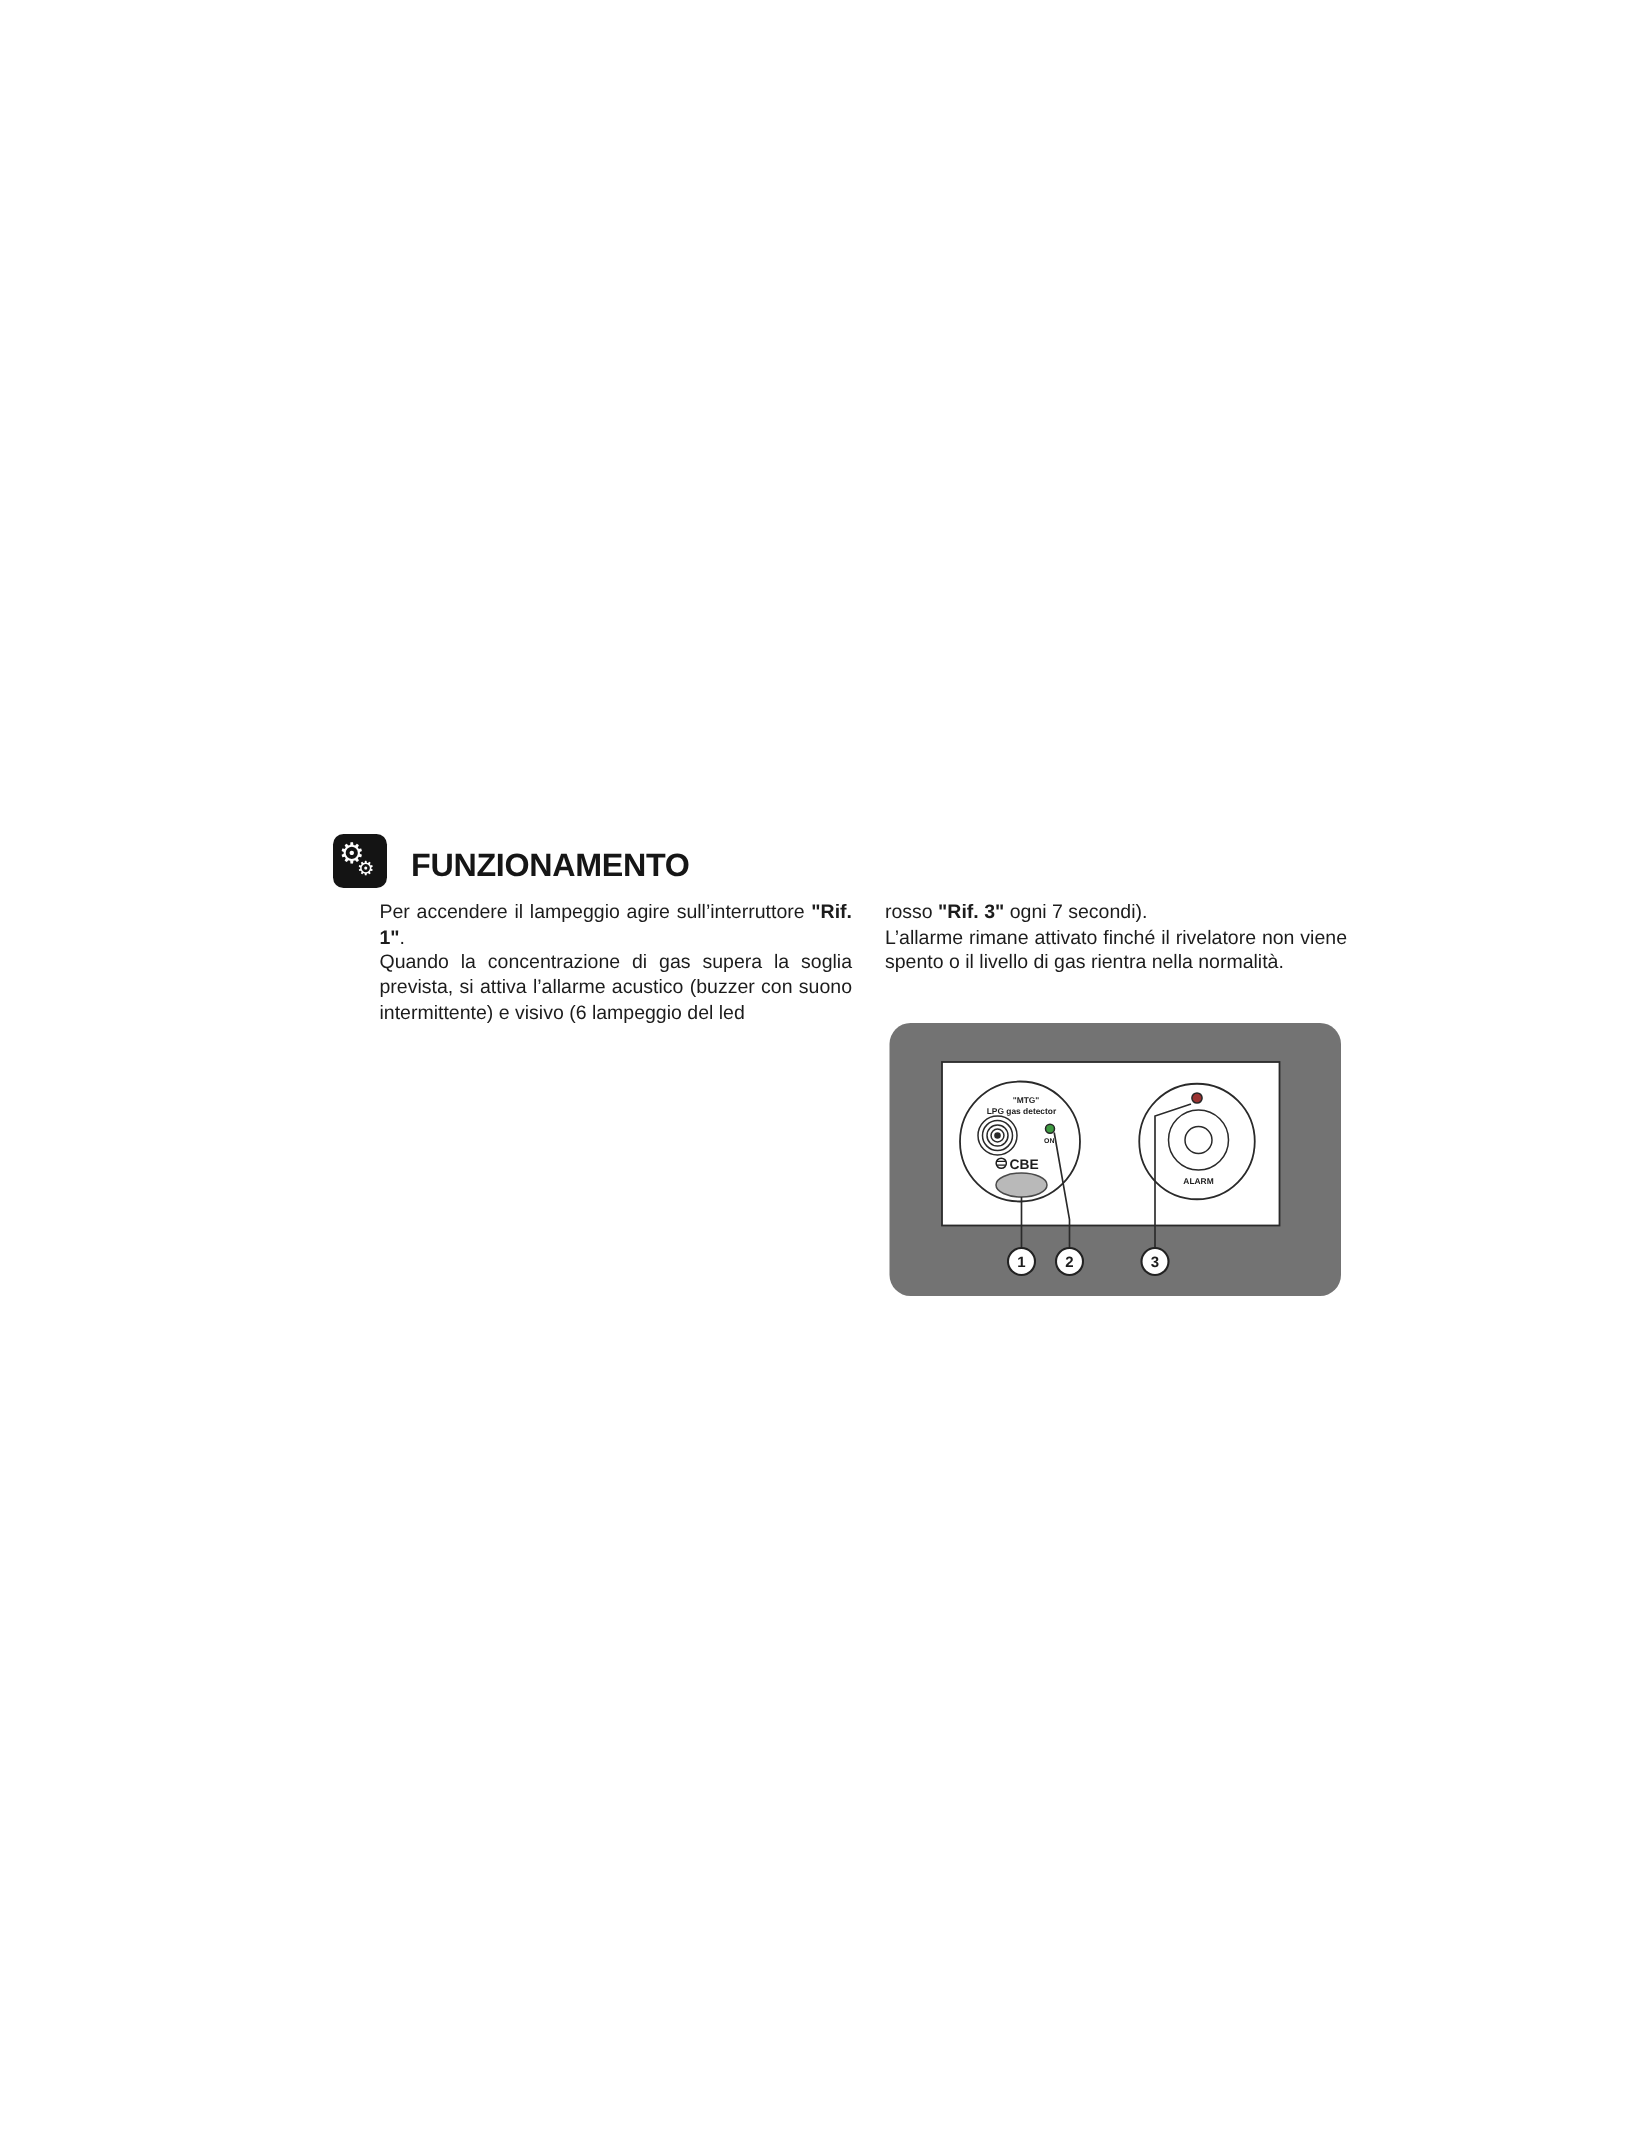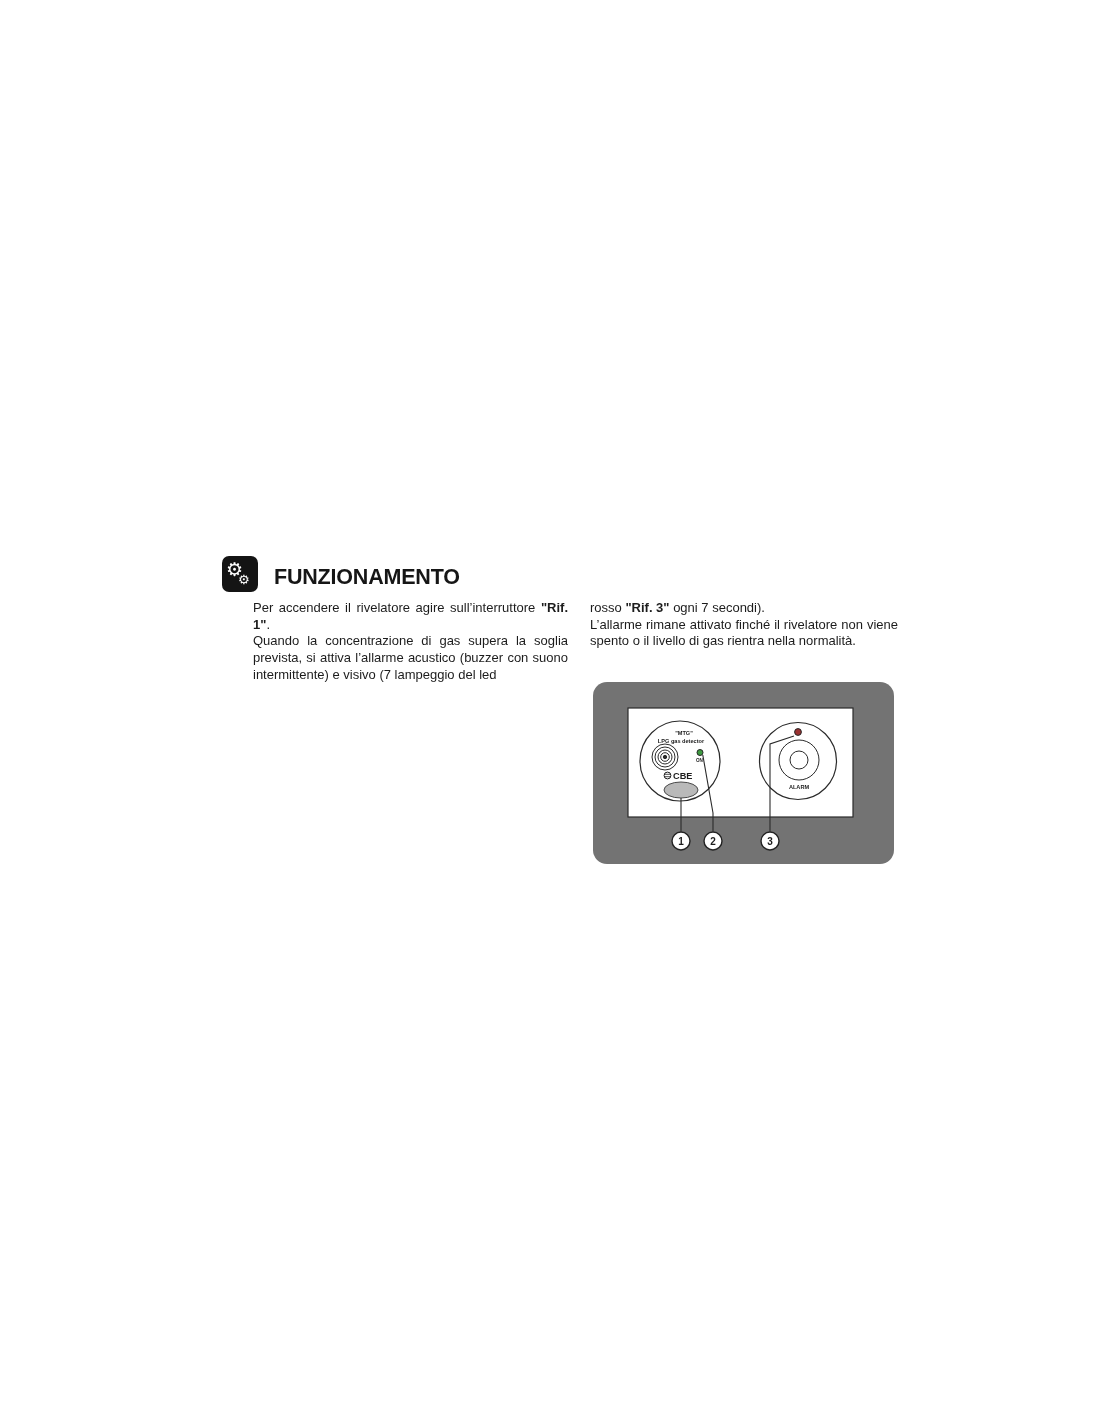--- a/index.html
+++ b/index.html
@@ -50,22 +50,22 @@
 </head>
 <body>
 
 <div class="abs hdr-icon">
   <span class="gear gear-big">⚙</span>
   <span class="gear gear-small">⚙</span>
 </div>
 <h1 class="abs page-title" style="margin:4px;">FUNZIONAMENTO</h1>
 
 <div class="abs col col-left">
-  <p><span>Per accendere il rivelatore agire sull’interruttore </span><span class="b">"Rif. 1"</span><span>.</span></p>
-  <p><span>Quando la concentrazione di gas supera la soglia prevista, si attiva l’allarme acustico (buzzer con suono intermittente) e visivo (7 lampeggio del led</span></p>
+  <p><span>Per accendere il lampeggio agire sull’interruttore </span><span class="b">"Rif. 1"</span><span>.</span></p>
+  <p><span>Quando la concentrazione di gas supera la soglia prevista, si attiva l’allarme acustico (buzzer con suono intermittente) e visivo (6 lampeggio del led</span></p>
 </div>
 
 <div class="abs col col-right">
   <p><span>rosso </span><span class="b">"Rif. 3"</span><span> ogni 7 secondi).</span></p>
   <p><span>L’allarme rimane attivato finché il rivelatore non viene spento o il livello di gas rientra nella normalità.</span></p>
 </div>
 
 <div class="abs figure-card">
   <svg width="301" height="182" viewBox="0 0 301 182">
 

